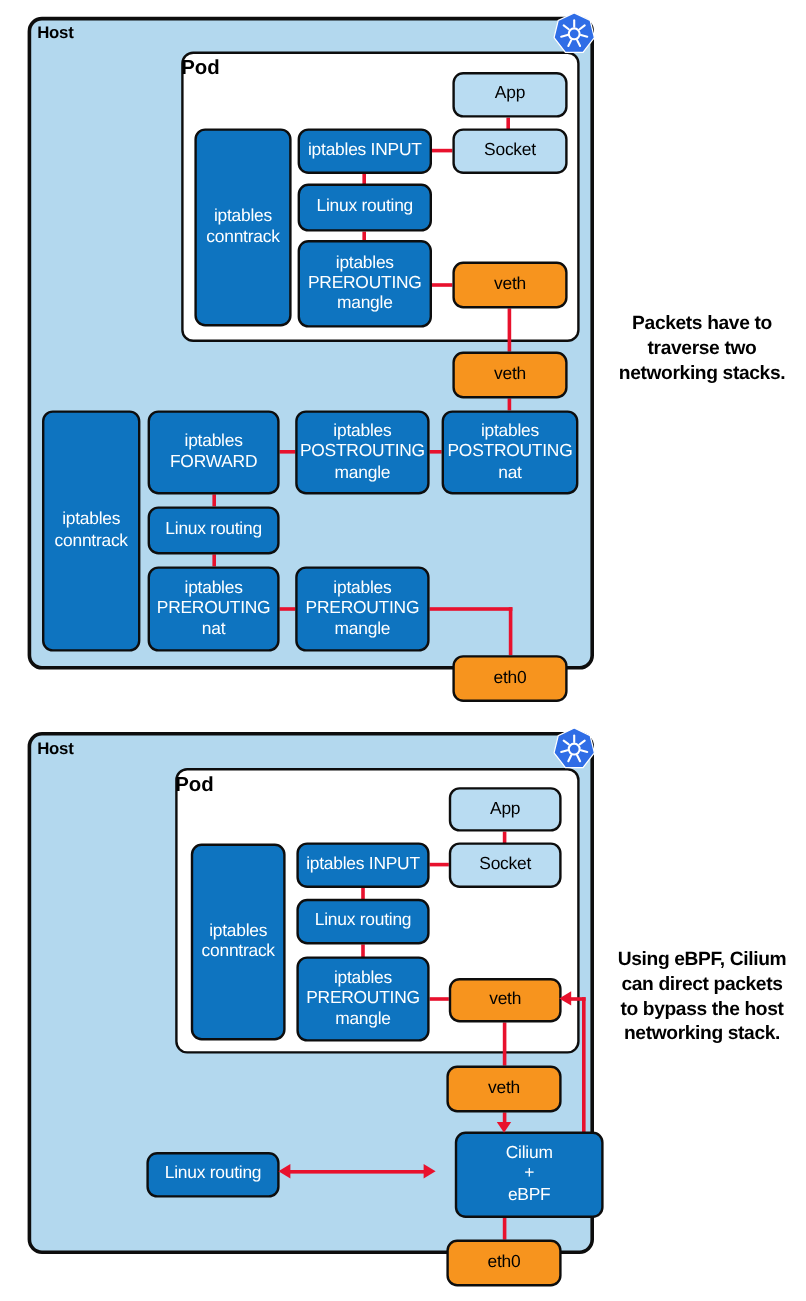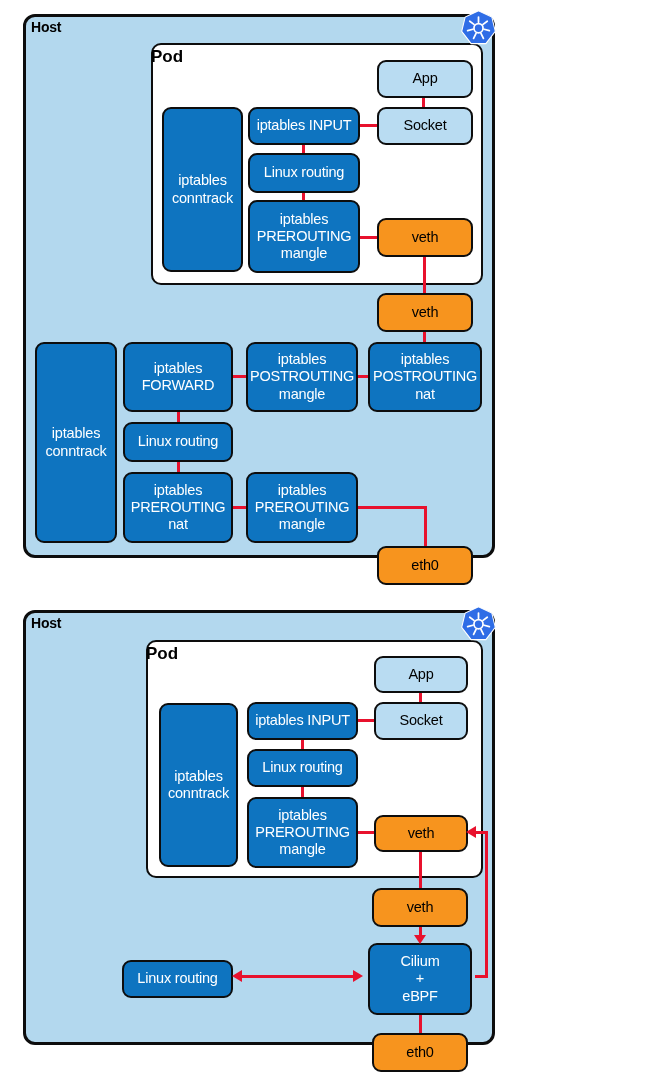--- a/index.html
+++ b/index.html
@@ -92,20 +92,23 @@
 nat</div>
   <div class="box blue" style="left:123px;top:422px;width:110px;height:40px">Linux routing</div>
   <div class="box blue" style="left:123px;top:472px;width:110px;height:71px">iptables
 PREROUTING
 nat</div>
   <div class="box blue" style="left:246px;top:472px;width:112px;height:71px">iptables
 PREROUTING
 mangle</div>
   <div class="box orange" style="left:377px;top:546px;width:96px;height:39px">eth0</div>
 
+  <div class="annotation" style="left:498px;top:260px">Packets have to
+traverse two
+networking stacks.</div>
 
   <div class="host" style="left:23px;top:610px;width:472px;height:435px"></div>
   <div class="host-label" style="left:31px;top:615px">Host</div>
   <div class="pod" style="left:146px;top:640px;width:337px;height:238px"></div>
   <div class="pod-label" style="left:146px;top:644px;width:337px">Pod</div>
 
   <div class="conn" style="left:419px;top:693px;width:3px;height:10px"></div>
   <div class="conn" style="left:358px;top:719px;width:16px;height:3px"></div>
   <div class="conn" style="left:301px;top:740px;width:3px;height:10px"></div>
   <div class="conn" style="left:301px;top:787px;width:3px;height:11px"></div>
@@ -123,31 +126,35 @@
 conntrack</div>
   <div class="box blue" style="left:247px;top:702px;width:111px;height:38px">iptables INPUT</div>
   <div class="box blue" style="left:247px;top:749px;width:111px;height:38px">Linux routing</div>
   <div class="box blue" style="left:247px;top:797px;width:111px;height:71px">iptables
 PREROUTING
 mangle</div>
   <div class="box lightblue" style="left:374px;top:656px;width:94px;height:37px">App</div>
   <div class="box lightblue" style="left:374px;top:702px;width:94px;height:38px">Socket</div>
   <div class="box orange" style="left:374px;top:815px;width:94px;height:37px">veth</div>
   <div class="box orange" style="left:372px;top:888px;width:96px;height:39px">veth</div>
-  <div class="box blue" style="left:368px;top:943px;width:104px;height:72px">Cilium
+  <div class="box blue" style="left:379px;top:943px;width:124px;height:72px">Cilium
 +
 eBPF</div>
   <div class="box blue" style="left:122px;top:960px;width:111px;height:38px">Linux routing</div>
   <div class="box orange" style="left:372px;top:1033px;width:96px;height:39px">eth0</div>
 
   <div class="arrow arrow-down" style="left:414px;top:935px"></div>
   <div class="arrow arrow-left" style="left:232px;top:970px"></div>
   <div class="arrow arrow-right" style="left:353px;top:970px"></div>
   <div class="arrow arrow-left" style="left:466px;top:826px"></div>
 
+  <div class="annotation" style="left:498px;top:790px">Using eBPF, Cilium
+can direct packets
+to bypass the host
+networking stack.</div>
 
   <svg class="k8s" style="left:461px;top:10px" viewBox="0 0 100 100">
     <polygon points="50,2 88,20 98,61 71,96 29,96 2,61 12,20" fill="#2f6de6" stroke="#ffffff" stroke-width="3"></polygon>
     <circle cx="50" cy="52" r="13" fill="none" stroke="#ffffff" stroke-width="5"></circle>
     <g stroke="#ffffff" stroke-width="5" stroke-linecap="round">
       <line x1="50" y1="35" x2="50" y2="20"></line>
       <line x1="63" y1="41" x2="75" y2="32"></line>
       <line x1="66" y1="55" x2="81" y2="59"></line>
       <line x1="57" y1="67" x2="64" y2="81"></line>
       <line x1="43" y1="67" x2="36" y2="81"></line>

